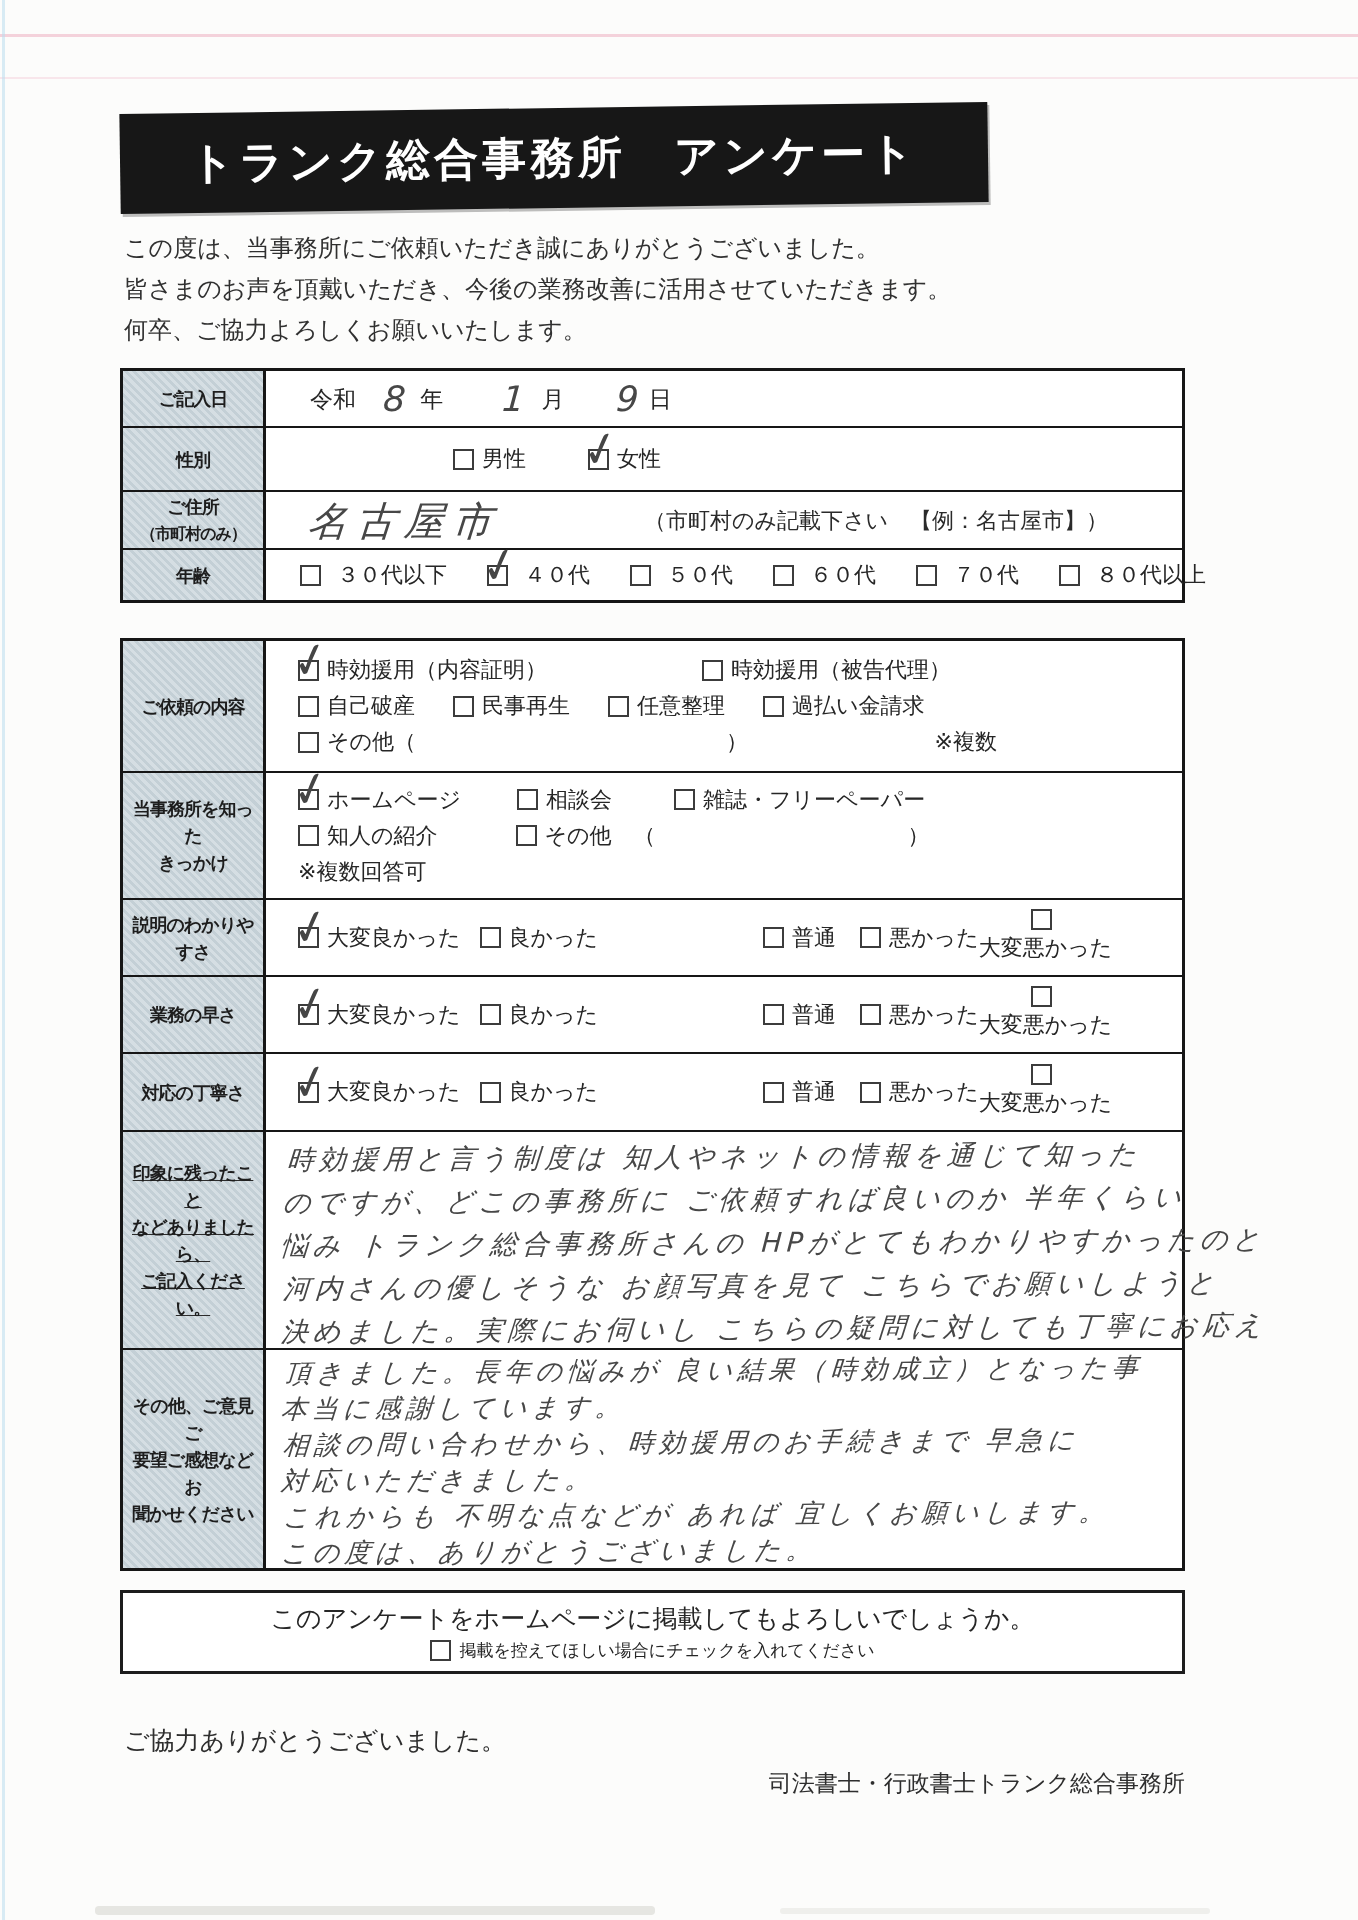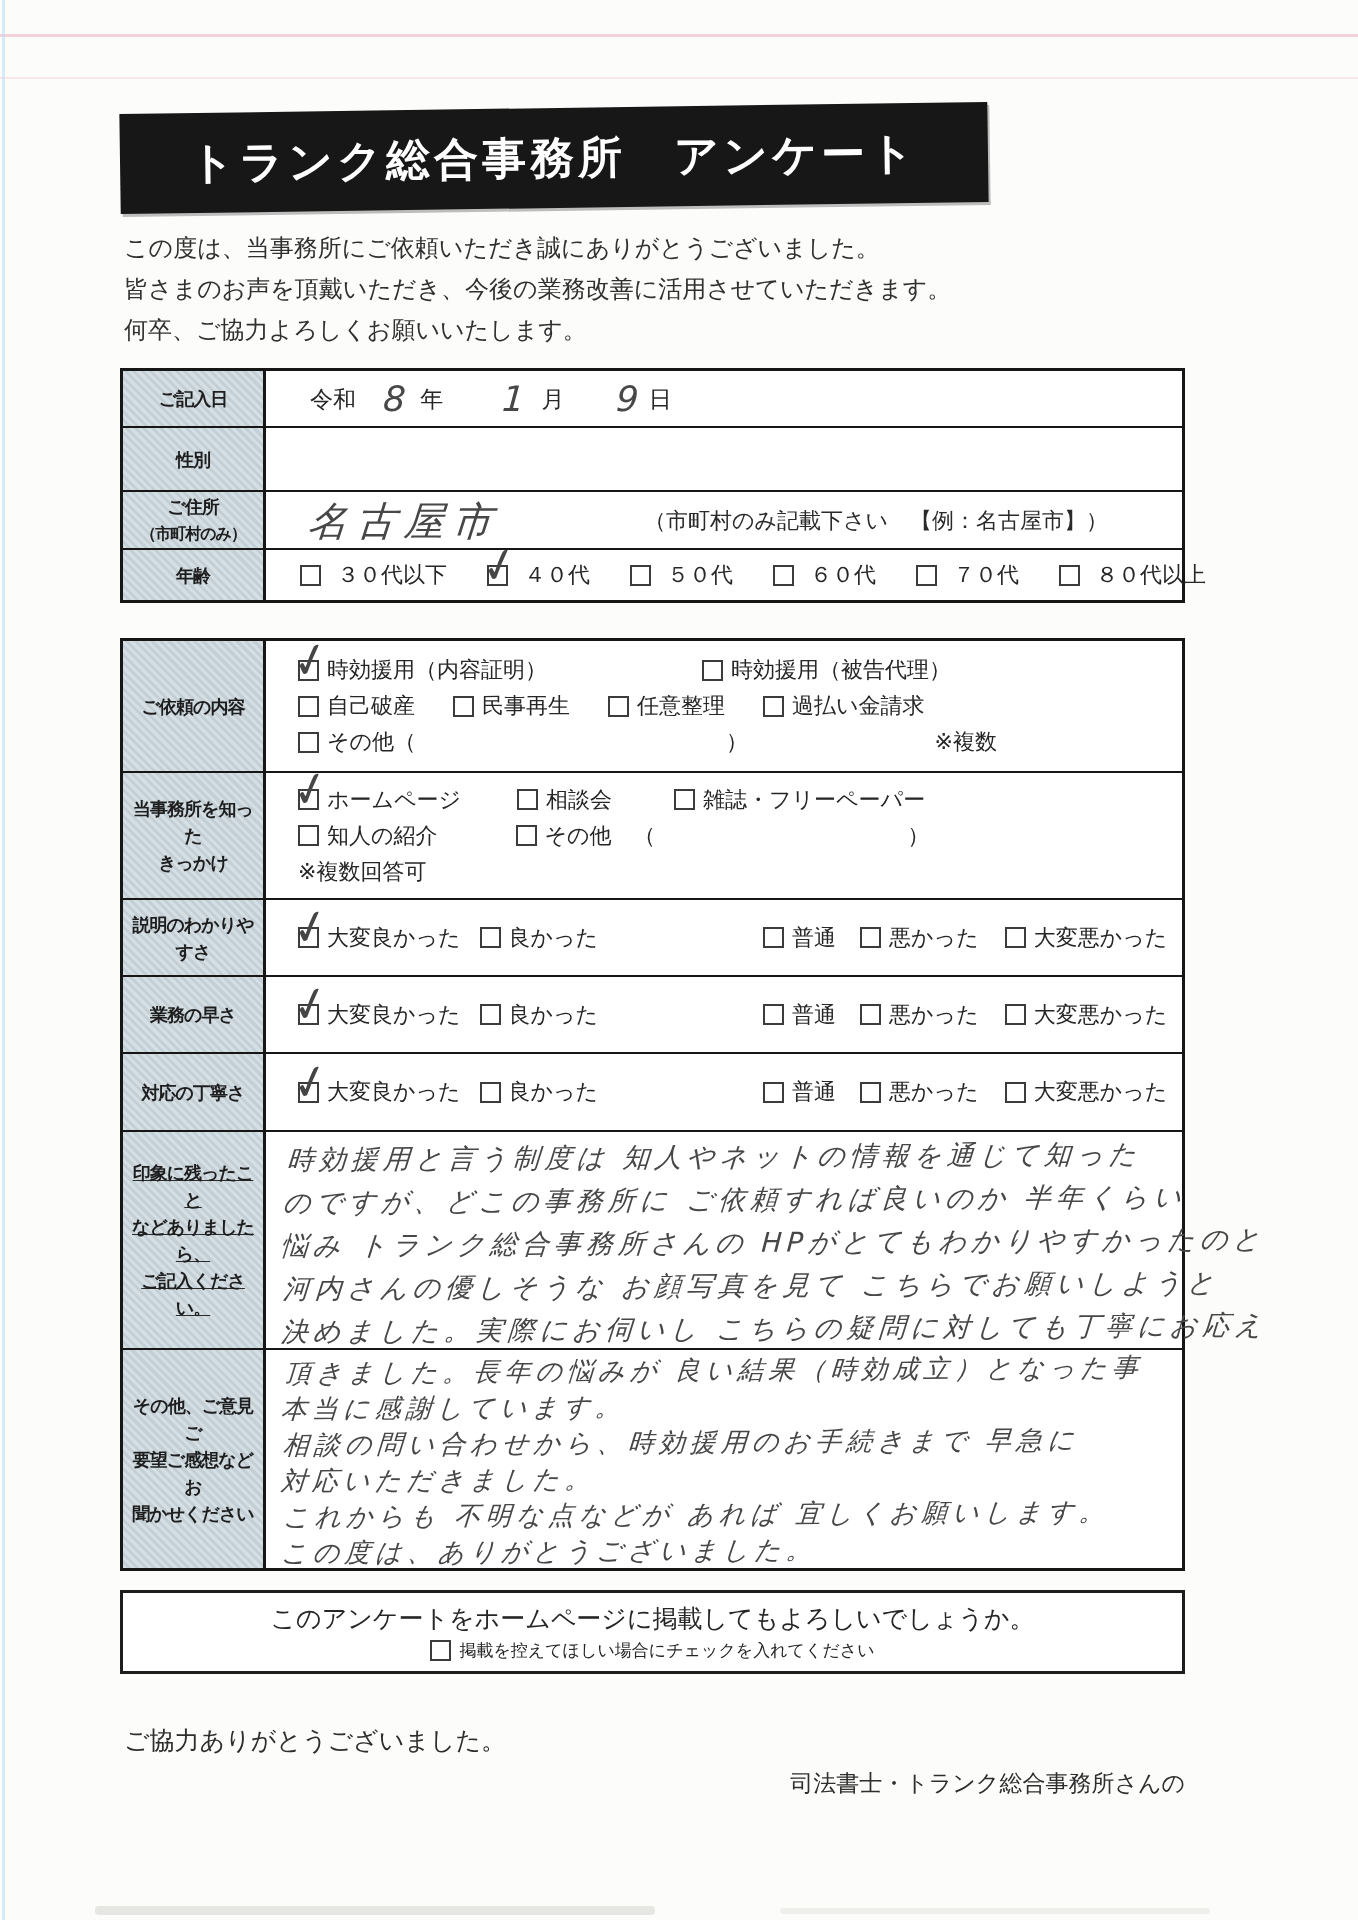--- a/index.html
+++ b/index.html
@@ -75,21 +75,21 @@
   .req-note{margin-left:auto;margin-right:185px;}
 
   .src-l1 .opt:nth-child(2){margin-left:56px;}
   .src-l1 .opt:nth-child(3){margin-left:62px;}
   .src-l2 .opt:nth-child(2){margin-left:78px;}
   .src-l2 .close{margin-left:252px;}
 
   .rate .opt:nth-child(2){margin-left:19px;}
   .rate .opt:nth-child(3){margin-left:165px;}
   .rate .opt:nth-child(4){margin-left:24px;}
-  .rate .opt:nth-child(5){margin-left:26px;}
+  .rate .opt:nth-child(5){flex-direction:column;}
 
   .pubbox{
     position:absolute;left:120px;top:1590px;width:1065px;height:84px;border:3px solid #1d1d1d;background:#fff;
     display:flex;flex-direction:column;align-items:center;justify-content:center;gap:4px;
   }
   .pubbox .l1{font-size:25px;color:#262626;}
   .pubbox .l2{font-size:17px;color:#262626;display:inline-flex;align-items:center;}
 
   .thanks{position:absolute;left:124px;top:1724px;font-size:25px;color:#2e2e2e;text-align:center;}
   .office{position:absolute;right:173px;top:1768px;font-size:23px;color:#2e2e2e;}
@@ -125,20 +125,32 @@
           <span class="d hw d1">1</span>
           <span class="u-month">月</span>
           <span class="d hw d9">9</span>
           <span class="u-day">日</span>
         </div>
       </div>
     </div>
 
     <div class="trow" style="height:64px;">
       <div class="lcell">性別</div>
+      <div class="vcell">
+        <div class="vline gender-line">
+          <span class="opt">
+            <span class="cb"></span>
+            <span>男性</span>
+          </span>
+          <span class="opt">
+            <span class="cb checked"></span>
+            <span>女性</span>
+          </span>
+        </div>
+      </div>
     </div>
 
     <div class="trow" style="height:58px;">
       <div class="lcell">
         <span>ご住所</span>
         <span class="sub">（市町村のみ）</span>
       </div>
       <div class="vcell">
         <span class="addr-val hw">名古屋市</span>
         <span class="addr-note">（市町村のみ記載下さい　【例：名古屋市】）</span>
@@ -375,17 +387,17 @@
 
   <div class="pubbox">
     <div class="l1">このアンケートをホームページに掲載してもよろしいでしょうか。</div>
     <div class="l2">
       <span class="cb"></span>
       <span>掲載を控えてほしい場合にチェックを入れてください</span>
     </div>
   </div>
 
   <div class="thanks">ご協力ありがとうございました。</div>
-  <div class="office">司法書士・トランク総合事務所さんの</div>
+  <div class="office">司法書士・行政書士トランク総合事務所</div>
 
   <div class="smudge1"></div>
   <div class="smudge2"></div>
 </div>
 
 </body></html>

